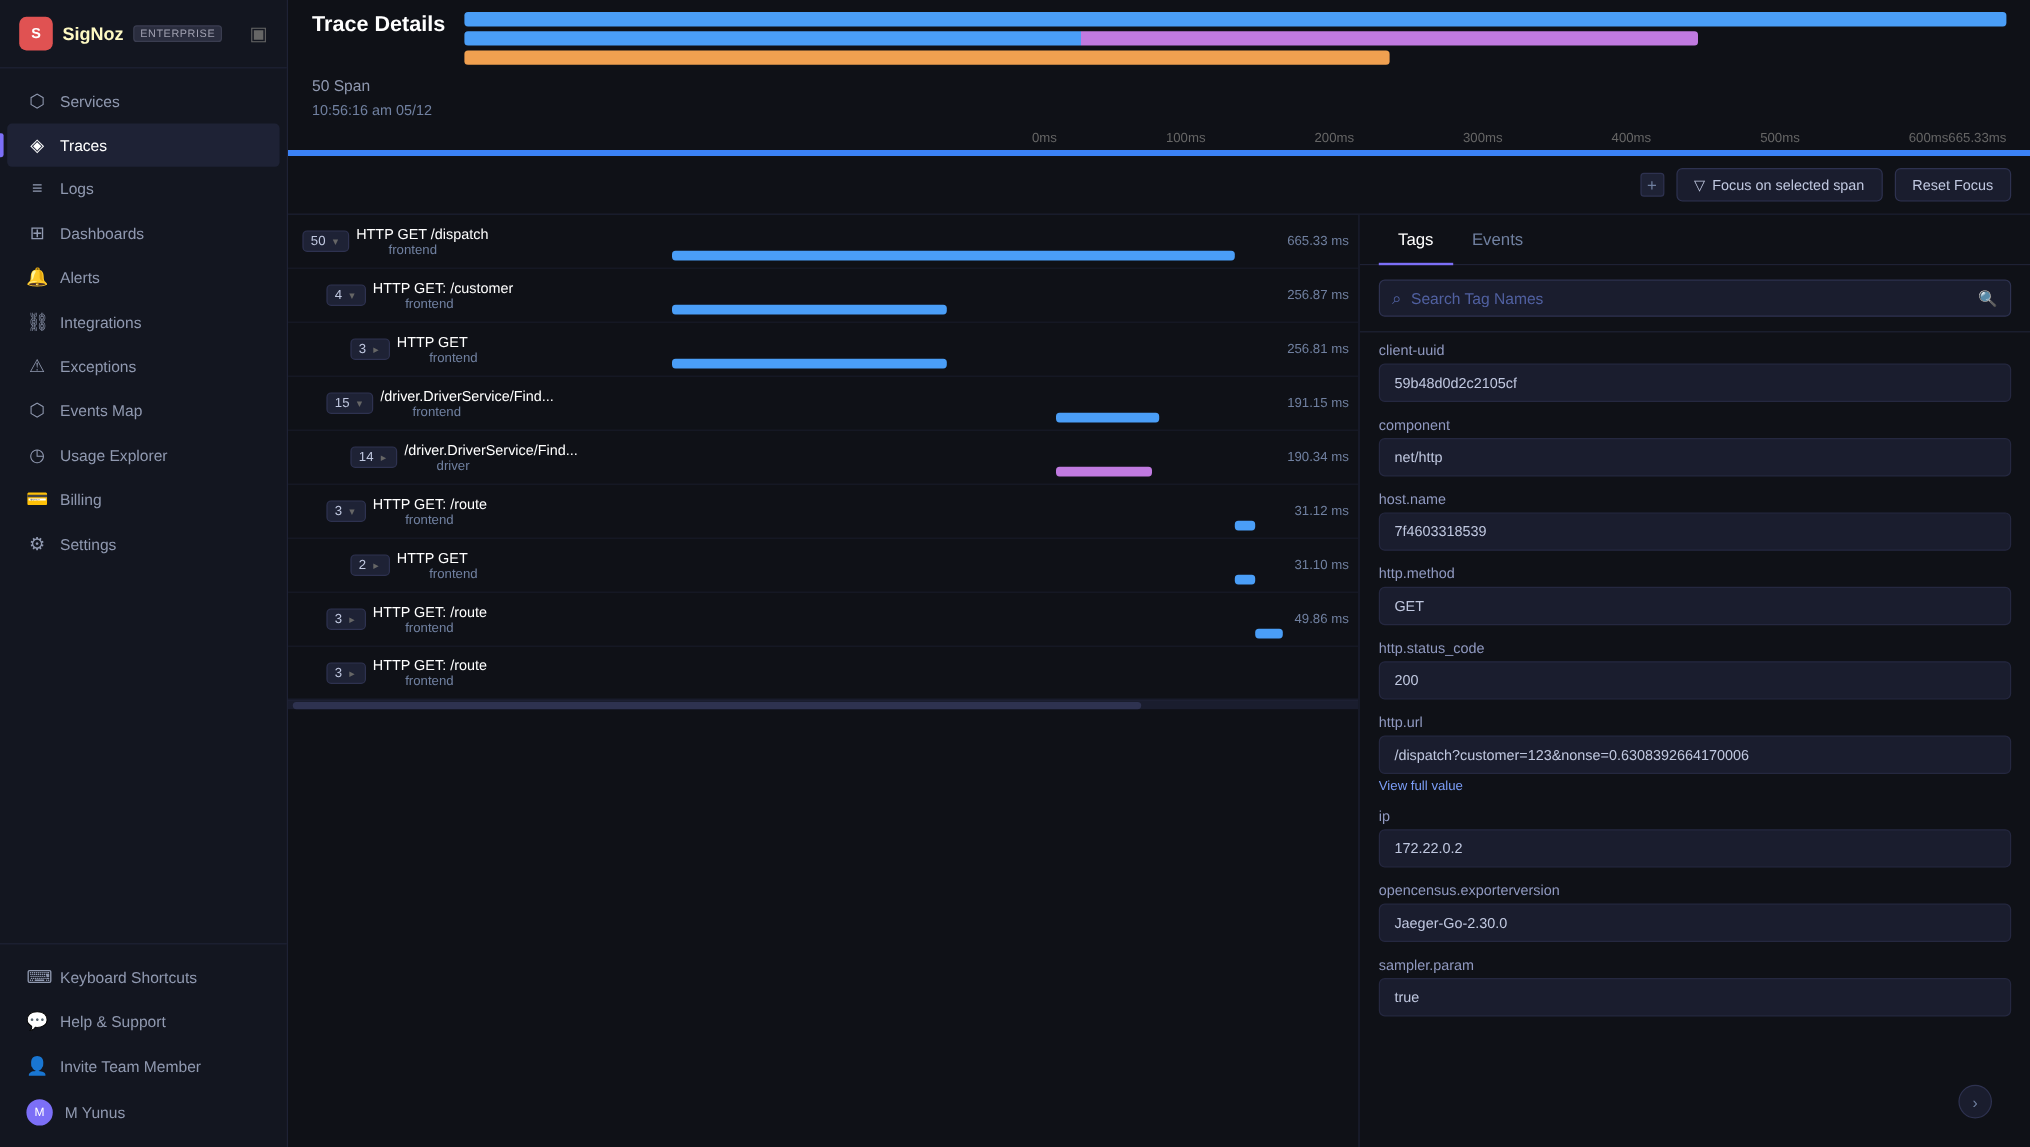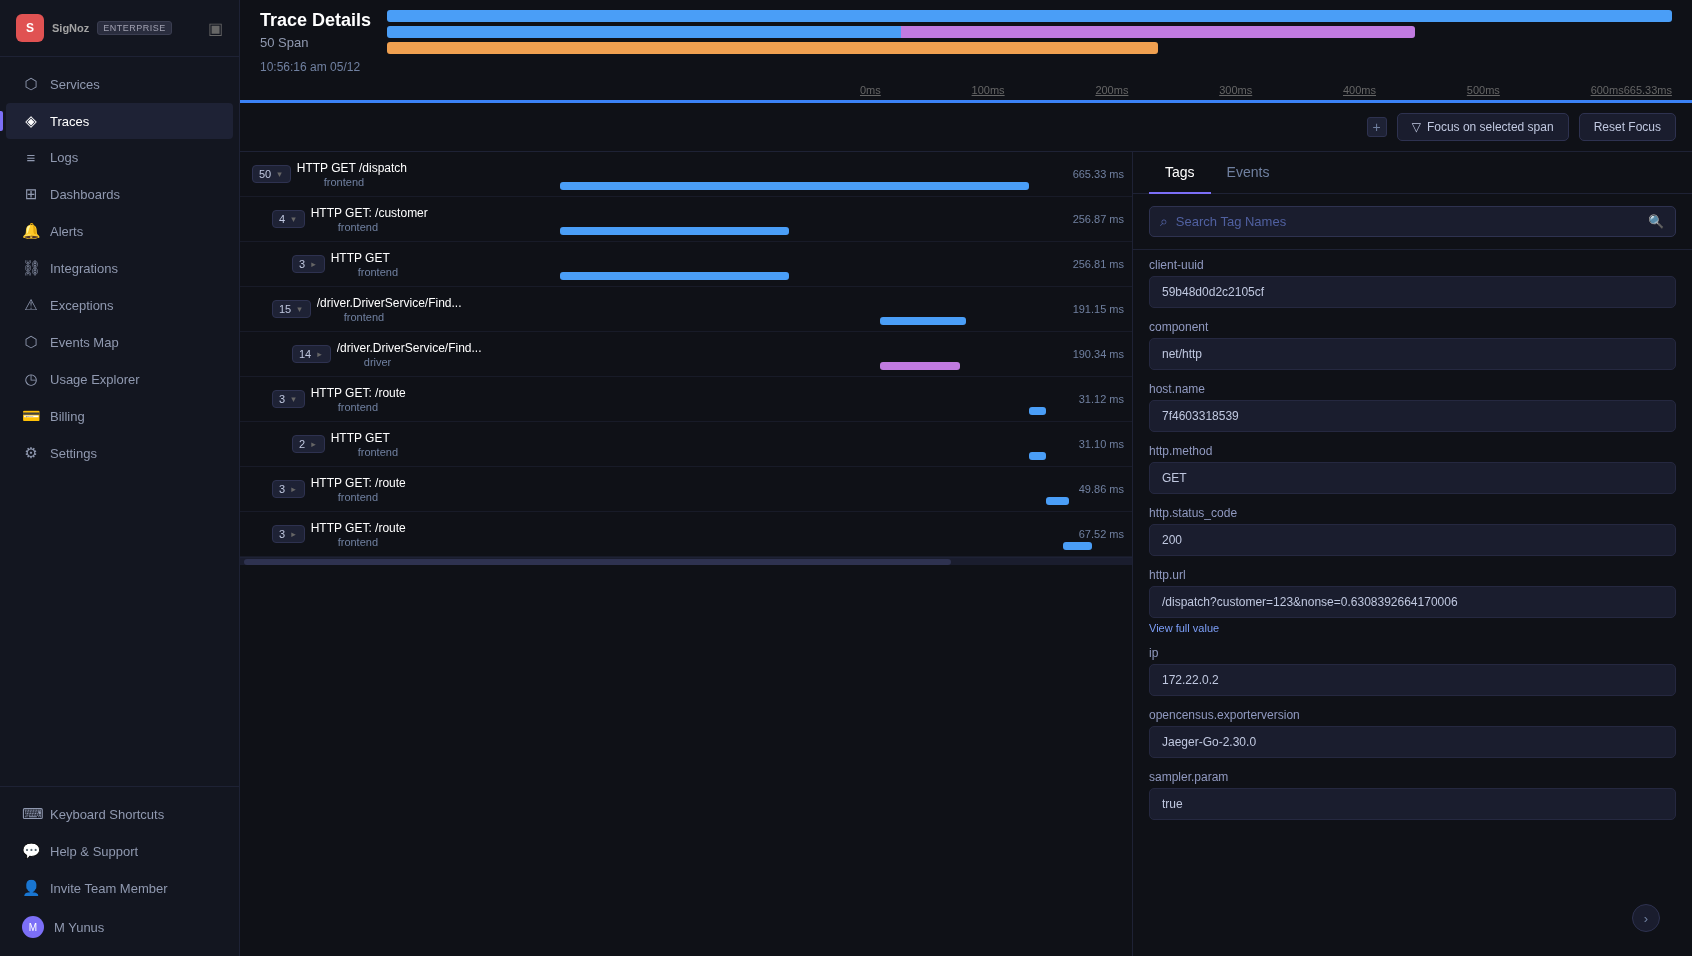--- a/index.html
+++ b/index.html
@@ -32,21 +32,21 @@
       border-bottom: 1px solid #1e2235;
     }
     .logo-icon {
       width: 28px; height: 28px;
       background: #e05252;
       border-radius: 6px;
       display: flex; align-items: center; justify-content: center;
       font-weight: bold; color: #fff; font-size: 12px;
     }
     .logo-text {
-      font-size: 11px; font-weight: 600; color: #a3a3a3;
+      font-size: 15px; font-weight: 600; color: #fef9c3;
     }
     .enterprise-badge {
       font-size: 9px;
       background: #2a2d3e;
       color: #a0a0b0;
       border: 1px solid #3a3d50;
       border-radius: 3px;
       padding: 1px 5px;
       text-transform: uppercase;
       letter-spacing: 0.5px;
@@ -106,21 +106,21 @@
 
     
     .main {
       flex: 1;
       display: flex;
       flex-direction: column;
       overflow: hidden;
       background: #0f1117;
     }
     .trace-title { font-size: 18px; font-weight: 600; color: #fff; }
-    .span-count { font-size: 13px; color: #9099b0; }
+    .span-count { font-size: 13px; color: #9099b0; margin-top: 29px; }
 
     
     .controls-bar {
       display: flex;
       align-items: center;
       gap: 10px;
       padding: 10px 16px;
       background: #0f1117;
       border-bottom: 1px solid #1e2235;
       justify-content: flex-end;
@@ -349,22 +349,21 @@
     .mini-bar { height: 12px; border-radius: 3px; }
     .mini-bar-1 { width: 100%; background: #4a9ef7; }
     .mini-bar-2 { width: 80%; background: linear-gradient(to right, #4a9ef7 50%, #c07ae0 30%, #e07a50 10%, #50c08a 5%, #e0c050 3%, #c07ae0 2%); }
     .mini-bar-3 { width: 60%; background: #f0a050; }
 
     .timestamp { font-size: 12px; color: #7080a0; padding: 6px 20px 8px; }
     .ruler-row {
       display: flex;
       padding: 2px 20px 4px;
       font-size: 11px; color: #666;
-      border-bottom: 3px solid #3b82f6;
-      text-decoration: underline;
+      border-bottom: 5px solid #3b82f6;
     }
     .ruler-labels {
       margin-left: 300px;
       display: flex;
       justify-content: space-between;
       flex: 1;
     }
   </style>
 </head>
 <body>
@@ -639,26 +638,20 @@
     <div class="span-left" style="padding-left:32px;">
       <div class="span-badge">
         3
         <button class="span-expand-btn">▸</button>
       </div>
       <div class="span-info">
         <span class="span-name">HTTP GET: /route</span>
         <span class="span-service">frontend</span>
       </div>
     </div>
-    <div class="span-timeline">
-      <div class="span-bar-container">
-        <div class="span-bar" style="left:88%;width:5%;background:#4a9ef7;"></div>
-      </div>
-      <span class="span-duration">67.52 ms</span>
-    </div>
   </div>
         </div>
       <div class="scrollbar-container">
         <div class="scrollbar-thumb"></div>
       </div>
     </div>
 
     <div class="tags-panel">
       <div class="tags-tabs">
         <div class="tags-tab active">Tags</div>

